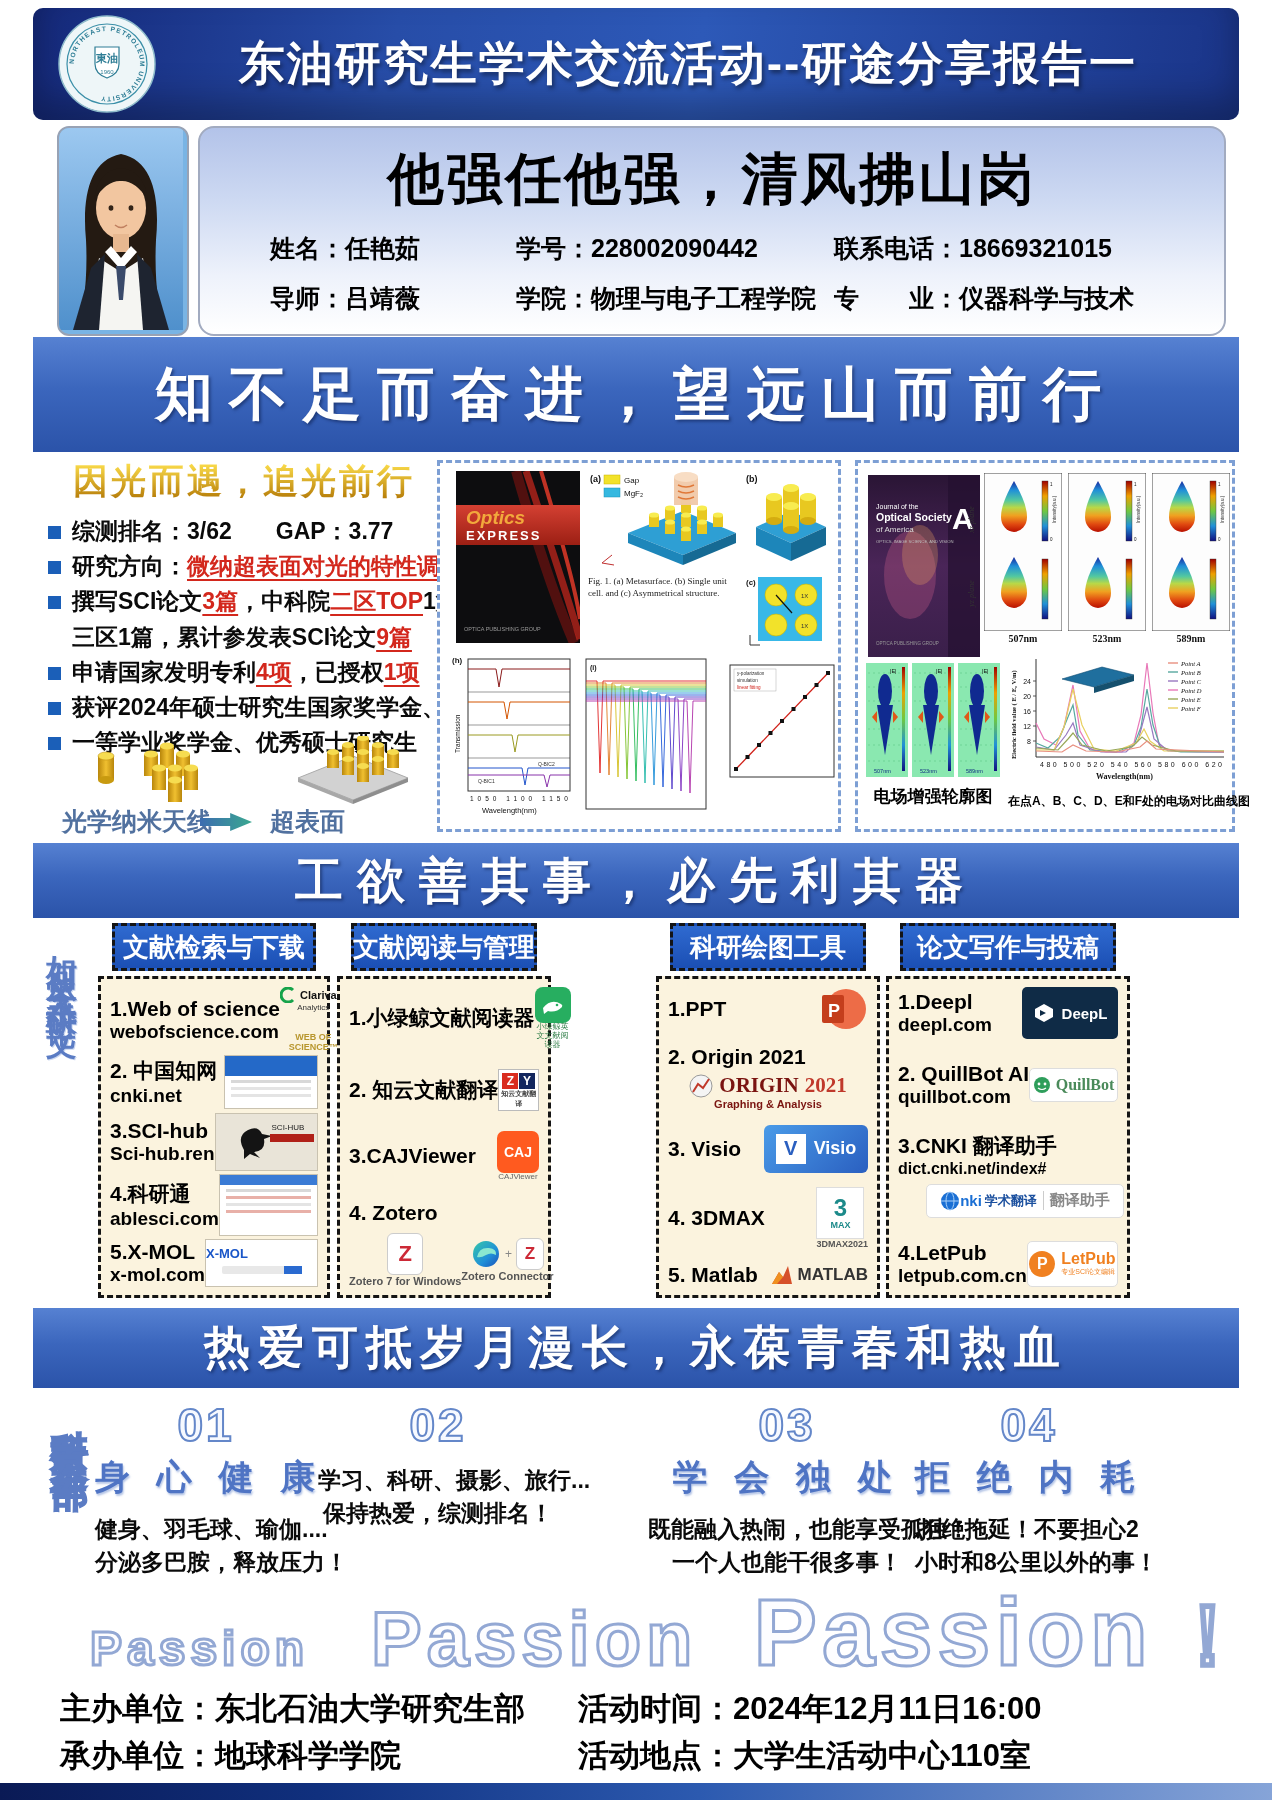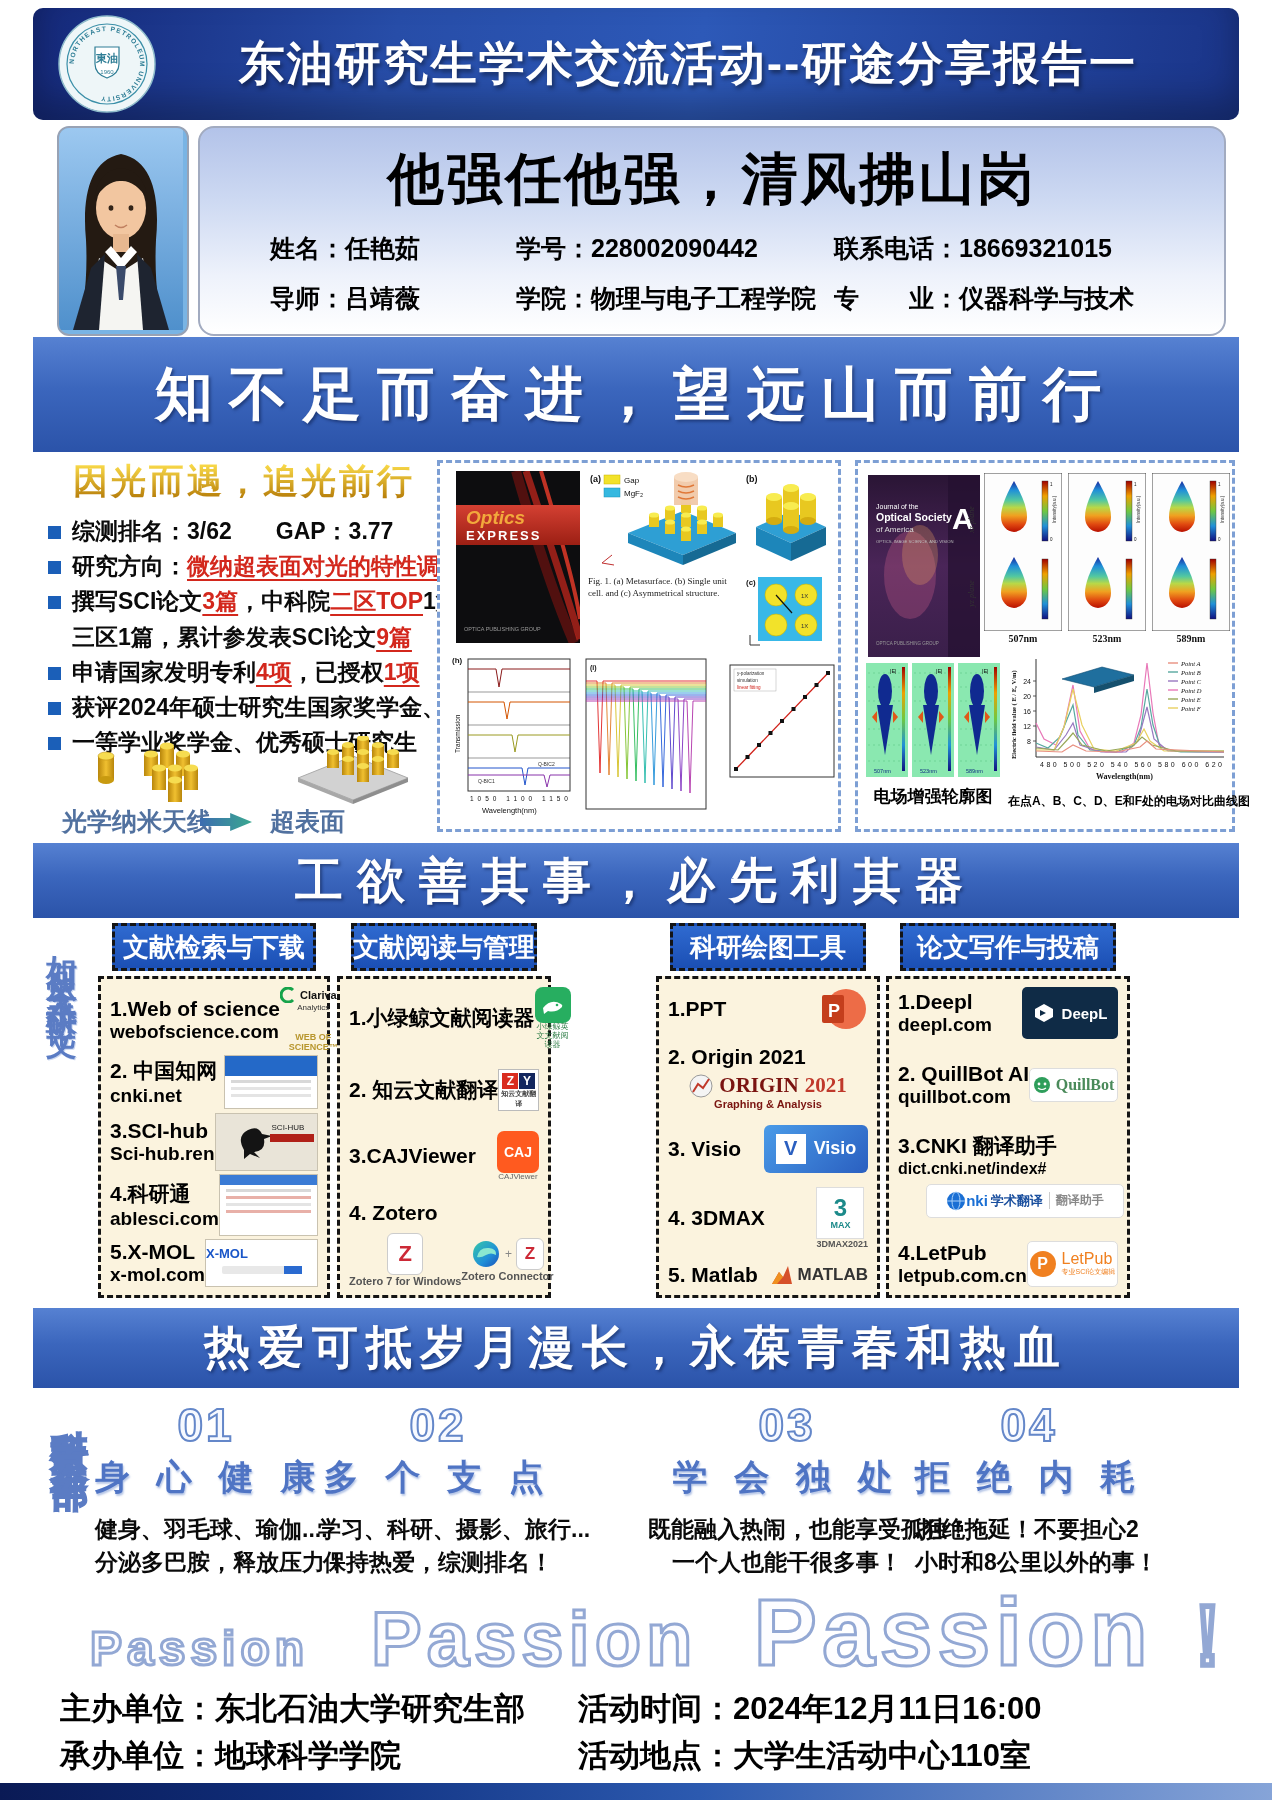--- a/index.html
+++ b/index.html
@@ -96,23 +96,23 @@
   .visio{width:104px;height:48px;border-radius:6px;background:linear-gradient(135deg,#4a9be8,#2a5fc0);display:flex;align-items:center;justify-content:center;gap:8px}
   .visV{width:30px;height:30px;background:#fff;color:#2a5fc0;font-weight:900;font-size:20px;display:flex;align-items:center;justify-content:center}
   .visT{color:#fff;font-size:18px;font-weight:700}
   .maxicon{width:46px;height:50px;background:#fff;border:1px solid #ddd;display:flex;flex-direction:column;align-items:center;justify-content:center;color:#1c8a8a;font-weight:900}
   .deepl{width:96px;height:52px;border-radius:5px;background:#0f2b46;display:flex;align-items:center;justify-content:center;gap:7px}
   .deeplT{color:#fff;font-size:15px;font-weight:700}
   .pill{background:#fff;border:1px solid #ddd;border-radius:5px;display:flex;align-items:center;justify-content:center}
   .qbT{color:#4a8a5a;font-size:16px;font-weight:700;font-family:"Liberation Serif",serif}
   .cnkiT1{color:#1a6fd4;font-size:15px;font-weight:900}
   .cnkiT2{color:#1a4f9e;font-size:13px;font-weight:800;margin-left:3px}
-  .cnkiT3{color:#888;font-size:12px;font-weight:600;margin-left:6px;border-left:1px solid #ccc;padding-left:6px}
+  .cnkiT3{color:#888;font-size:15px;font-weight:600;margin-left:6px;border-left:1px solid #ccc;padding-left:6px}
   .lpP{width:26px;height:26px;border-radius:50%;background:#f08020;color:#fff;font-weight:900;font-size:16px;display:flex;align-items:center;justify-content:center}
-  .lpT{color:#f08020;font-weight:400;font-size:16px;line-height:1}
+  .lpT{color:#f08020;font-weight:700;font-size:16px;line-height:1}
   .lpS{color:#f08020;font-size:7px}
 
   
   .lcol{top:1398px;text-align:center}
   .lc1{left:95px;width:222px}.lc2{left:318px;width:240px}.lc3{left:648px;width:278px}.lc4{left:915px;width:228px}
   .lnum{font-size:46px;font-weight:800;color:#f6f9ff;-webkit-text-stroke:2px #6487c9;letter-spacing:3px}
   .ltitle{margin-top:2px;font-family:"Liberation Serif",serif;font-size:35px;font-weight:900;color:#4f74c4;
     letter-spacing:9px;text-shadow:1px 2px 2px rgba(120,150,210,.55);white-space:nowrap}
   .ldesc{margin-top:12px;font-size:23px;font-weight:800;color:#0a0a0a;line-height:1.45;white-space:nowrap}
   .passion{left:90px;top:1578px;width:1150px;display:flex;align-items:baseline}
@@ -843,21 +843,20 @@
   <div class="abs lcol lc1">
     <div class="lnum">01</div>
     <div class="ltitle">身 心 健 康</div>
     <div class="ldesc">
       <div>健身、羽毛球、瑜伽....</div>
       <div>分泌多巴胺，释放压力！</div>
     </div>
   </div>
   <div class="abs lcol lc2">
     <div class="lnum">02</div>
-    <div class="ltitle">多 个 支 点</div>
     <div class="ldesc">
       <div>学习、科研、摄影、旅行...</div>
       <div>保持热爱，综测排名！</div>
     </div>
   </div>
   <div class="abs lcol lc3">
     <div class="lnum">03</div>
     <div class="ltitle">学 会 独 处</div>
     <div class="ldesc">
       <div>既能融入热闹，也能享受孤独！</div>

